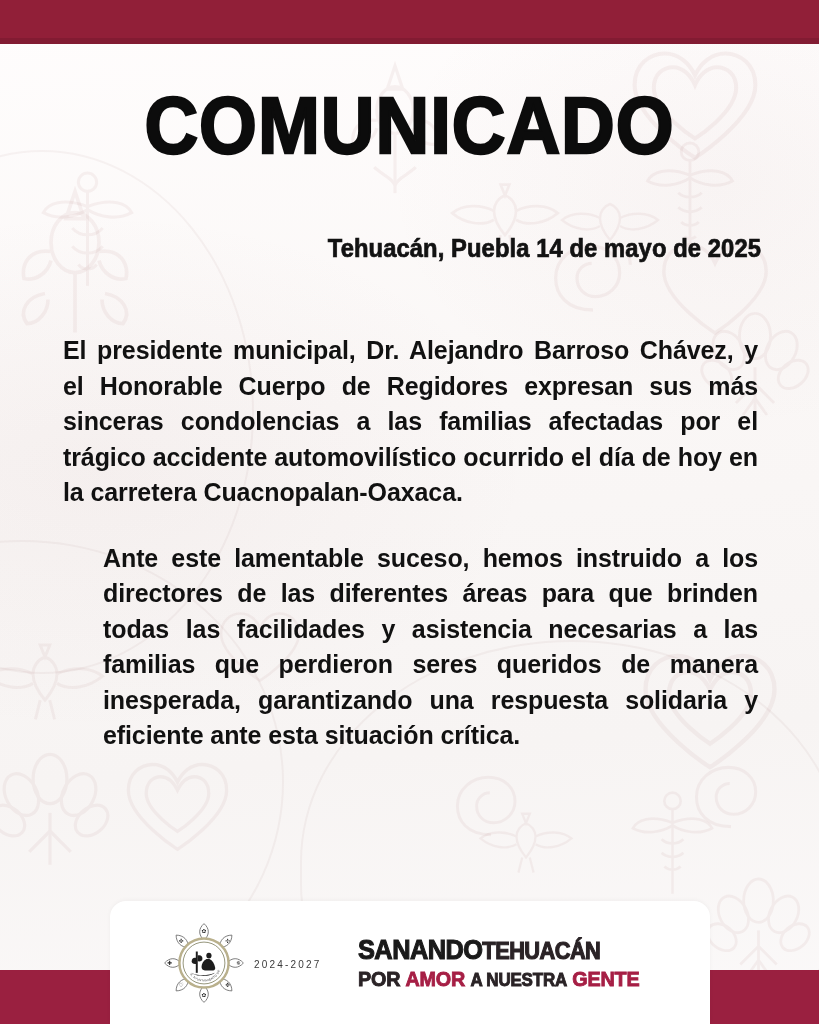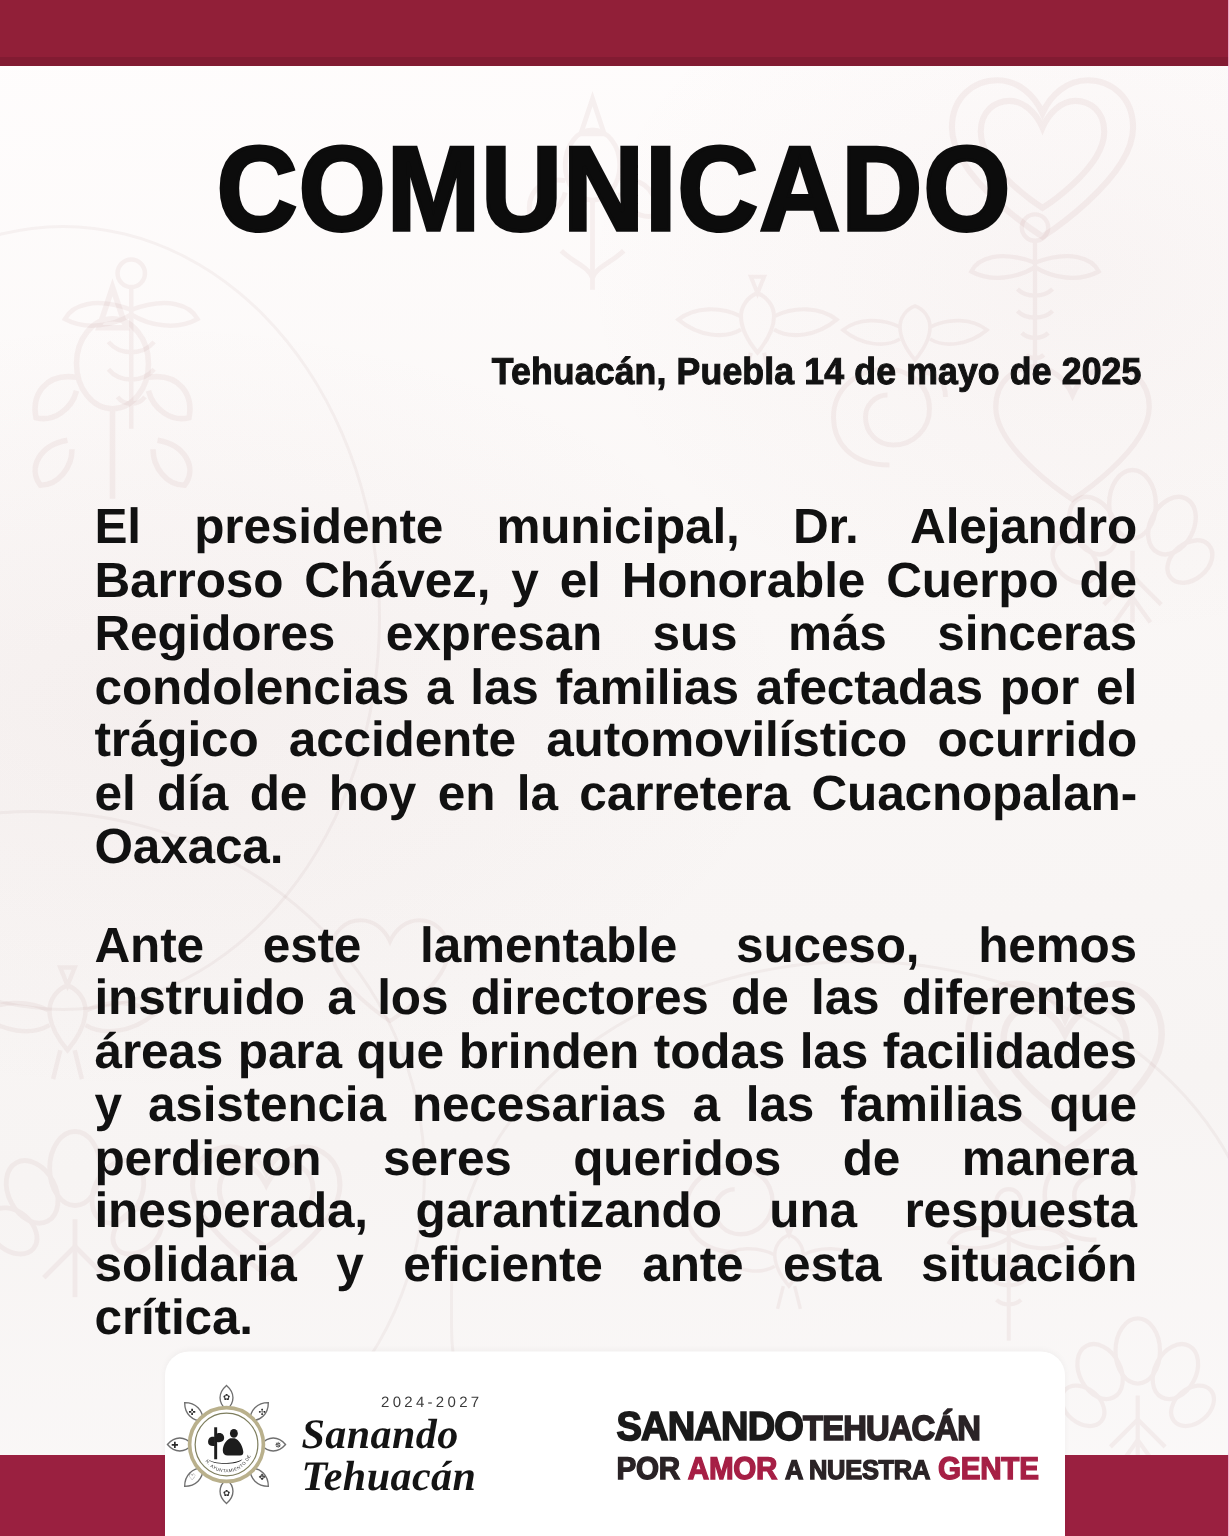--- a/index.html
+++ b/index.html
@@ -9,21 +9,21 @@
     background: #ffffff;
   }
   body {
     font-family: "Liberation Sans", sans-serif;
   }
   .poster {
     position: relative;
     width: 819px;
     height: 1024px;
     overflow: hidden;
-    background: #ec4899;
+    background: #f9a8d4;
   }
 
   
   .bg-wash {
     position: absolute;
     inset: 0;
     background:
       radial-gradient(ellipse 700px 420px at 12% 46%, rgba(160,110,110,0.055) 0%, rgba(160,110,110,0.0) 62%),
       radial-gradient(ellipse 520px 380px at 88% 18%, rgba(160,110,110,0.045) 0%, rgba(160,110,110,0.0) 65%),
       linear-gradient(175deg, #fffdfd 0%, #faf7f6 40%, #f7f4f3 72%, #fbf9f9 100%);
@@ -125,29 +125,29 @@
   
   .body-block {
     position: absolute;
     left: 63px;
     top: 333px;
     width: 695px;
   }
   .para {
     font-family: "Liberation Sans", sans-serif;
     font-weight: 700;
-    font-size: 33px;
+    font-size: 25px;
     line-height: 35.5px;
     color: #111111;
     text-align: justify;
     margin: 0 0 30px 0;
     letter-spacing: -0.1px;
   }
   .para:last-child { margin-bottom: 0; }
-  .para.last-left { text-align: justify; }
+  .para.last-left { text-align: justify; margin-left: 40px; }
 
   
   .muni-logo {
     display: flex;
     align-items: center;
     gap: 9px;
   }
   .seal {
     position: relative;
     width: 82px;
@@ -452,21 +452,20 @@
             <path d="M35 62 c4 4 22 4 28 0 c-3 5 -25 5 -28 0 z"></path>
           </g>
           <path id="sealarc" d="M30 58 a21 21 0 0 0 40 0" fill="none"></path>
           <text font-family="'Liberation Sans', sans-serif" font-size="3.6" fill="#333" letter-spacing="0.4">
             <textPath href="#sealarc" startOffset="12%">H. AYUNTAMIENTO DE TEHUACAN</textPath>
           </text>
         </svg>
       </div>
       <div class="muni-text">
         <div class="muni-years">2024-2027</div>
-        <div class="muni-script">Sanando Tehuacán</div>
       </div>
     </div>
 
     <div class="slogan">
       <div class="slogan-row1"><span class="s-black">SANANDO</span><span class="s-dark s-small">TEHUACÁN</span></div>
       <div class="slogan-row2"><span class="s-dark">POR</span>&nbsp;<span class="s-red">AMOR</span>&nbsp;<span class="s-dark s-small">A NUESTRA</span>&nbsp;<span class="s-red">GENTE</span></div>
     </div>
   </div>
 
 </div>

